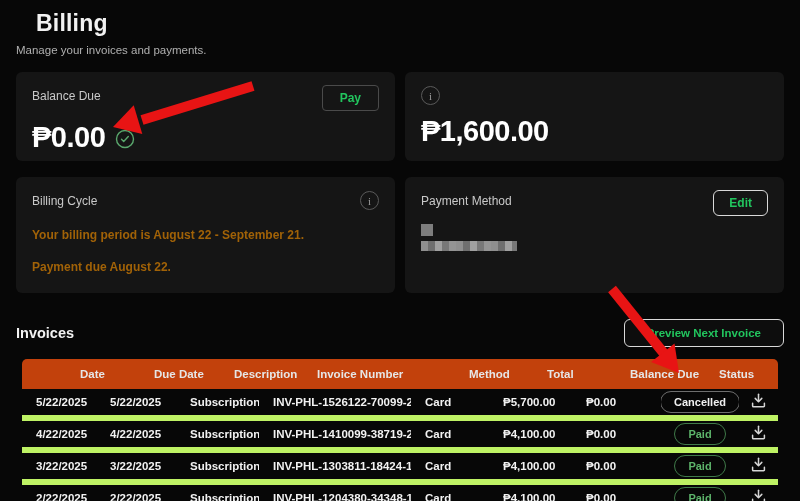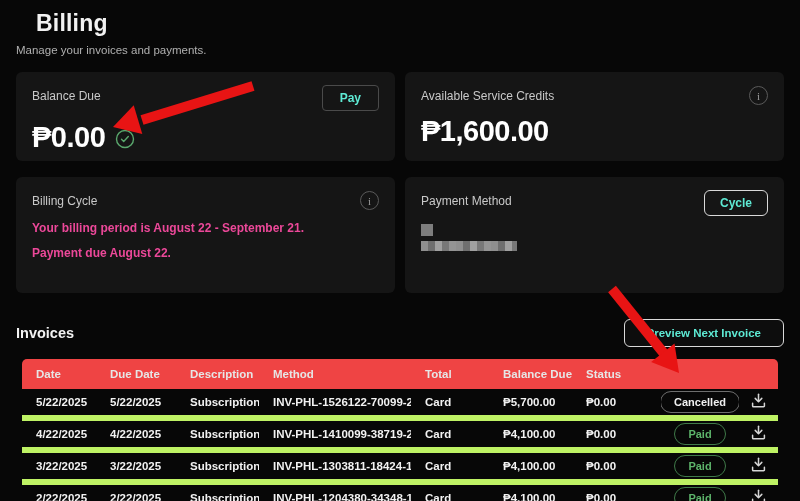--- a/index.html
+++ b/index.html
@@ -26,35 +26,35 @@
     position:relative;
   }
   .card-r1 { height:89px; }
   .card-r2 { height:116px; }
   .card-top { display:flex; justify-content:space-between; align-items:flex-start; }
   .card-label { font-size:12px; color:#c9c9c9; padding-top:4px; }
   .amount-row { display:flex; align-items:center; gap:10px; margin-top:10px; }
   .amount { font-size:29px; font-weight:600; color:#fff; letter-spacing:-.5px; }
 
   .btn {
-    background:transparent; color:#5eead4; font-weight:700; cursor:pointer;
+    background:transparent; color:#22c55e; font-weight:700; cursor:pointer;
     font-family:inherit;
   }
   .pay-btn { font-size:12px; border:1px solid #4a4a4a; border-radius:4px; padding:5px 17px; }
   .edit-btn { font-size:12px; border:1px solid #d9d9d9; border-radius:6px; padding:5px 15px; }
   .preview-btn { font-size:11.5px; border:1px solid #d9d9d9; border-radius:6px; padding:7px 22px; background:#0d0d0d; }
 
   .info-icon {
     width:19px; height:19px; border:1px solid #5a5a5a; border-radius:50%;
     color:#9a9a9a; font-size:11px; display:flex; align-items:center; justify-content:center;
     font-family:"Liberation Serif","DejaVu Serif",serif; margin-top:1px;
   }
   .check-icon { margin-top:6px; }
 
-  .cycle-line { font-size:12px; font-weight:700; color:#ec4899; margin-top:11px; }
+  .cycle-line { font-size:12px; font-weight:700; color:#a16207; margin-top:18px; }
 
   
   .pm-brand-redacted { width:12px; height:12px; background:#7d7d7d; margin-top:8px; }
   .pm-number-redacted {
     width:96px; height:10px; margin-top:5px;
     background:repeating-linear-gradient(90deg,#8f8f8f 0 7px,#6f6f6f 7px 14px,#a0a0a0 14px 21px,#787878 21px 28px,#949494 28px 35px);
   }
   .pm-expires { font-size:12px; font-weight:700; margin-top:6px; }
 
   
@@ -63,22 +63,22 @@
   }
   .invoices-title { font-size:14.5px; font-weight:700; }
 
   .invoice-table { margin:12px 6px 0 6px; font-size:11.5px; }
   .t-row {
     display:grid;
     grid-template-columns:74px 80px 83px 152px 78px 83px 89px 78px 1fr;
     align-items:center;
   }
   .t-head {
-    background:#ef4444; height:30px; border-radius:5px 5px 0 0;
-    font-weight:700; color:#e6e6e6;
+    background:#c2410c; height:30px; border-radius:5px 5px 0 0;
+    font-weight:700; color:#e6e6e6;padding-left:44px;
   }
   .t-body .t-row { height:32px; border-bottom:6px solid #bef264; font-weight:600; color:#f2f2f2; }
   .t-cell { padding-left:14px; white-space:nowrap; overflow:hidden; }
   .cell-status { display:flex; justify-content:center; padding-left:0; }
   .cell-download { display:flex; justify-content:center; padding-left:0; }
 
   .status-badge {
     display:inline-block; padding:4px 13px; border-radius:999px;
     font-size:11px; font-weight:700;
   }
@@ -114,57 +114,57 @@
           <svg width="20" height="20" viewBox="0 0 20 20" fill="none">
             <circle cx="10" cy="10" r="8.5" stroke="#5aa86d" stroke-width="1.4"></circle>
             <path d="M6.5 10.2l2.2 2.2 4.6-4.8" stroke="#5aa86d" stroke-width="1.4" fill="none" stroke-linecap="round" stroke-linejoin="round"></path>
           </svg>
         </span>
       </div>
     </div>
 
     <div class="card card-r1">
       <div class="card-top">
-        <div class="card-label">Available Service Credits</div>
         <div class="info-icon">i</div>
       </div>
       <div class="amount-row">
         <span class="amount">₱1,600.00</span>
       </div>
     </div>
 
     <div class="card card-r2">
       <div class="card-top">
         <div class="card-label">Billing Cycle</div>
         <div class="info-icon">i</div>
       </div>
       <div class="cycle-line">Your billing period is August 22 - September 21.</div>
       <div class="cycle-line">Payment due August 22.</div>
     </div>
 
     <div class="card card-r2">
       <div class="card-top">
         <div class="card-label">Payment Method</div>
-        <button class="btn edit-btn">Cycle</button>
+        <button class="btn edit-btn">Edit</button>
       </div>
       <div class="pm-brand-redacted"></div>
       <div class="pm-number-redacted"></div>
     </div>
   </div>
 
   <div class="invoices-header">
     <div class="invoices-title">Invoices</div>
     <button class="btn preview-btn">Preview Next Invoice</button>
   </div>
 
   <div class="invoice-table">
     <div class="t-row t-head">
       <div class="t-cell">Date</div>
       <div class="t-cell">Due Date</div>
       <div class="t-cell">Description</div>
+      <div class="t-cell">Invoice Number</div>
       <div class="t-cell">Method</div>
       <div class="t-cell">Total</div>
       <div class="t-cell">Balance Due</div>
       <div class="t-cell">Status</div>
       <div class="t-cell"></div>
     </div>
     <div class="t-body">
   <div class="t-row">
     <div class="t-cell">5/22/2025</div>
     <div class="t-cell">5/22/2025</div>

